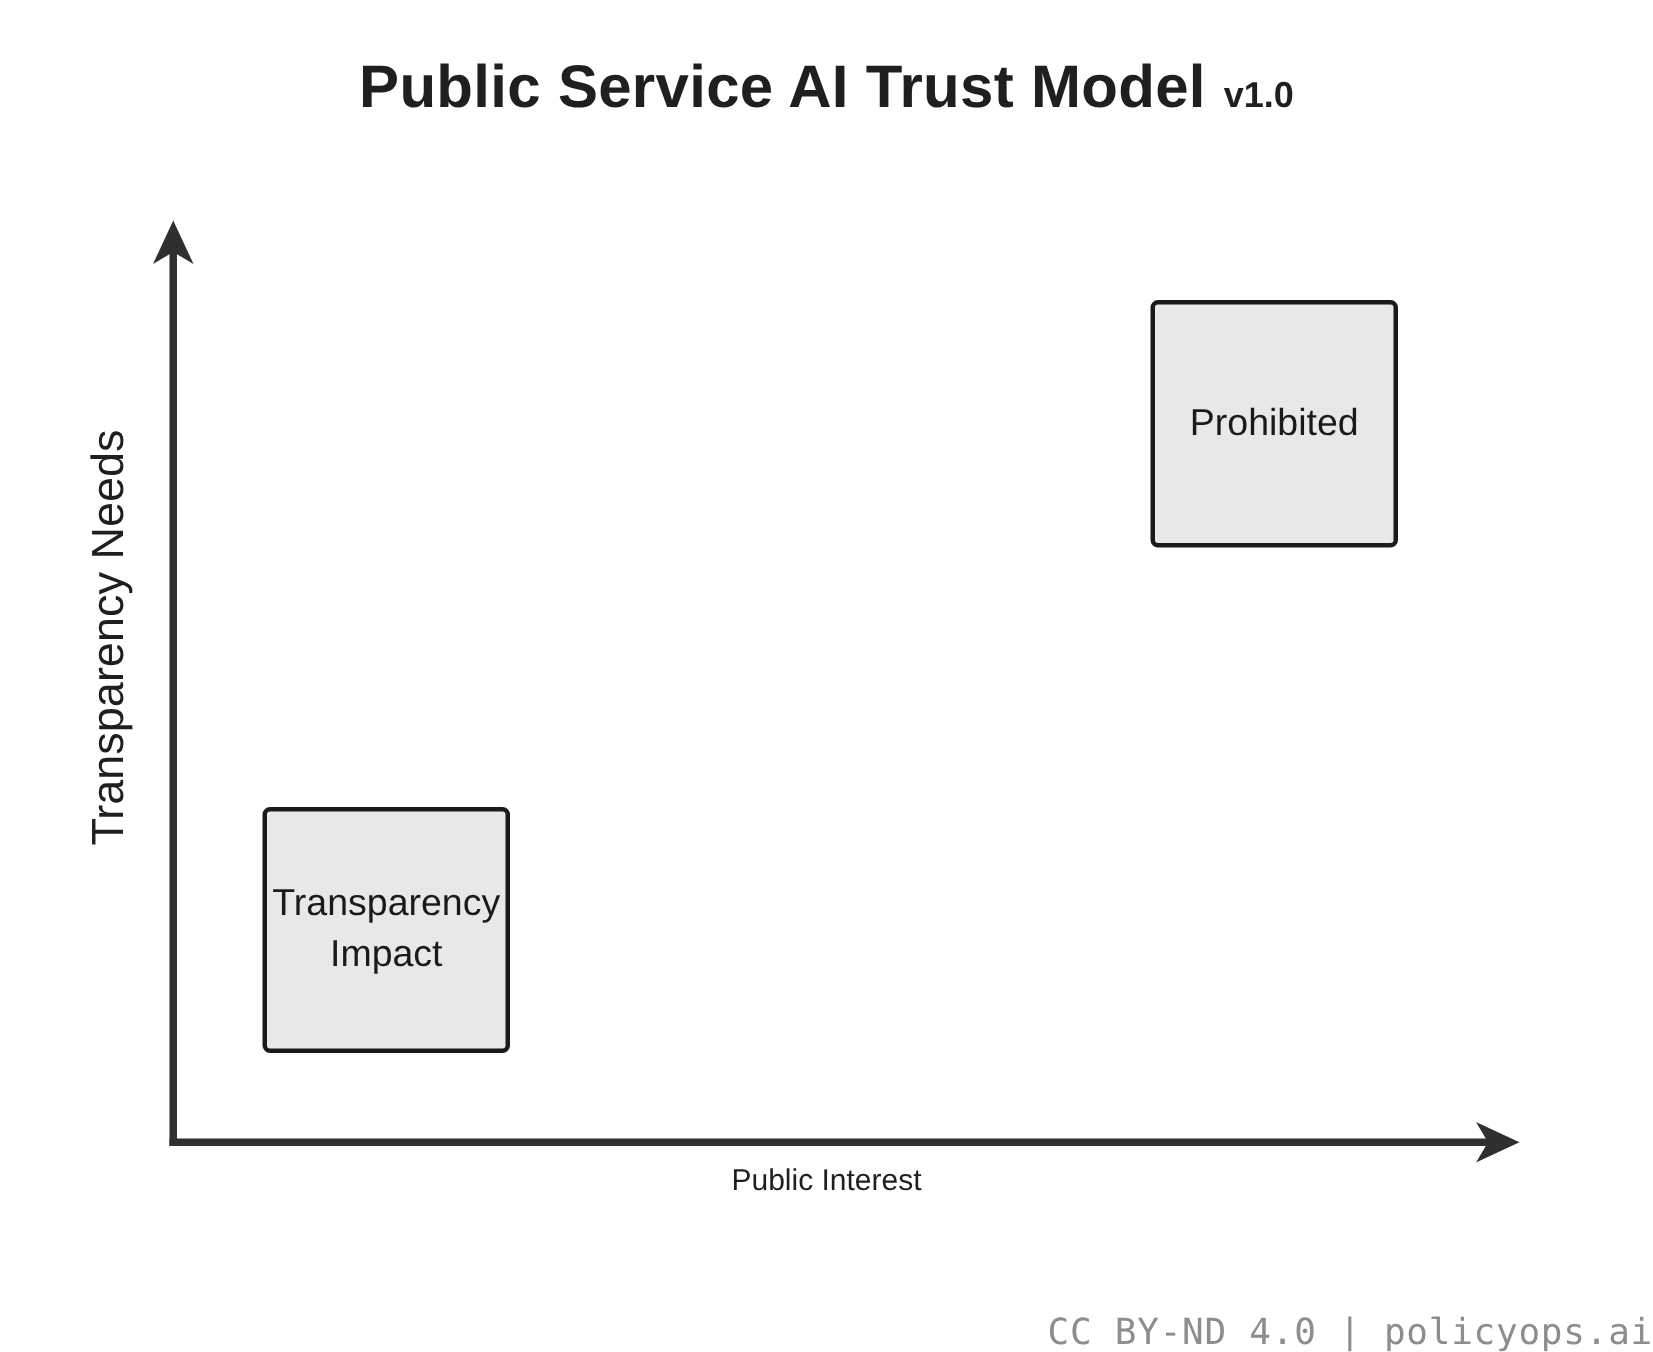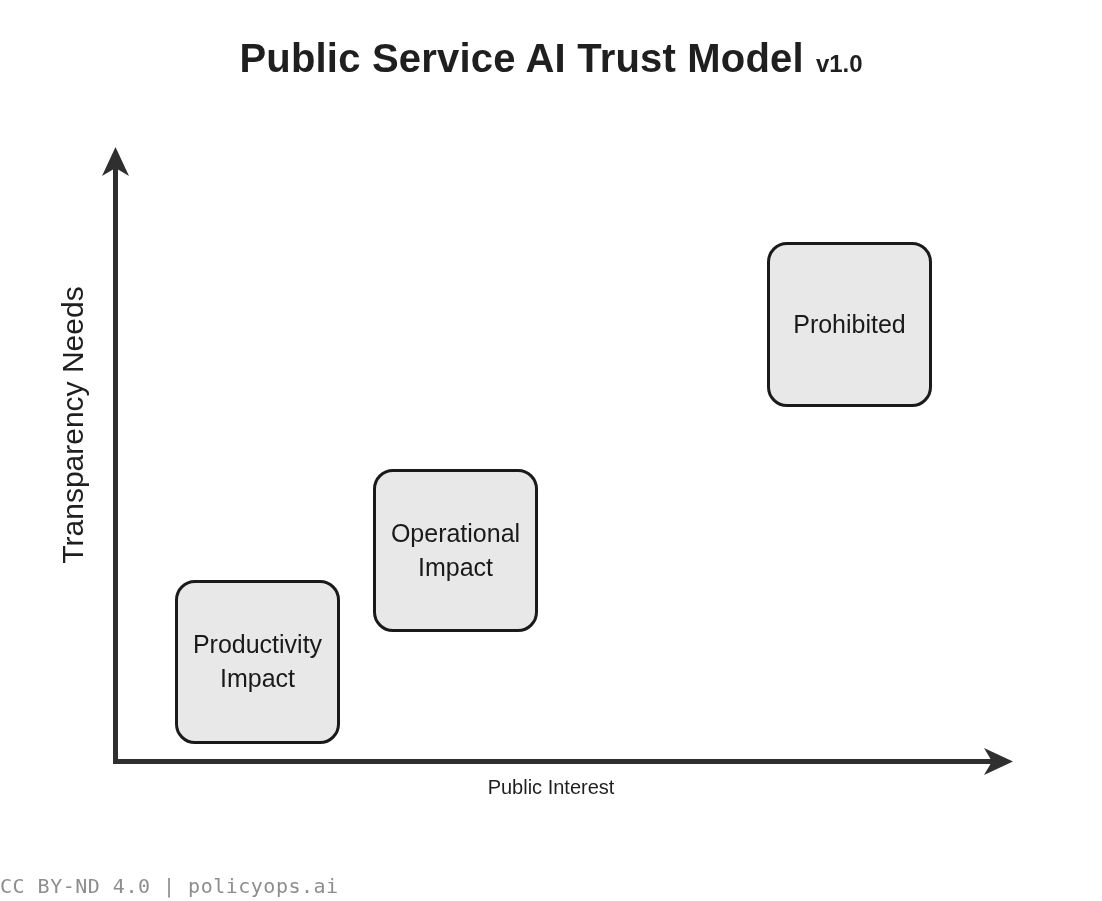--- a/index.html
+++ b/index.html
@@ -69,43 +69,42 @@
     font-size:20px;
     font-weight:500;
   }
   
   .node{
     position:absolute;
     width:165px;
     height:164px;
     background:var(--node-fill);
     border:3px solid var(--node-border);
-    border-radius:20px;
+    border-radius:5px;
     display:flex;
     align-items:center;
     justify-content:center;
     text-align:center;
     font-size:25px;
     line-height:1.35;
     color:#1a1a1a;
     padding:4px;
-    margin-top:42px;
   }
   .node-1{left:175px; top:538px;}
   .node-2{left:373px; top:427px; height:163px;}
   .node-3{left:572px; top:313px; height:163px;}
   .node-4{left:767px; top:200px; height:165px;}
   
   .footer{
     position:absolute;
     left:0; top:874px;
     width:1102px;
-    text-align:left;
+    text-align:right;
     font-family:"DejaVu Sans Mono","Liberation Mono",monospace;
-    font-size:20px;
+    font-size:24px;
     color:var(--footer-text);
     letter-spacing:0.5px;
   }
 </style>
 </head>
 <body>
 
 <div class="canvas">
 
   <div class="title">
@@ -115,19 +114,18 @@
   <svg class="axes-svg" viewBox="0 0 1102 901" xmlns="http://www.w3.org/2000/svg" aria-hidden="true">
     <line x1="115.5" y1="168" x2="115.5" y2="764" style="stroke:var(--axis);stroke-width:5;"></line>
     <line x1="113" y1="761.5" x2="992" y2="761.5" style="stroke:var(--axis);stroke-width:5;"></line>
     <polygon points="115.5,147 129,176 115.5,168 102,176" style="fill:var(--axis);"></polygon>
     <polygon points="1013,761.5 984,748 992,761.5 984,775" style="fill:var(--axis);"></polygon>
   </svg>
 
   <div class="y-axis-label">Transparency Needs</div>
   <div class="x-axis-label">Public Interest</div>
 
-  <div class="node node-1">Productivity Impact</div>
-  <div class="node node-2">Operational Impact</div>
+  <div class="node node-1">Transparency Impact</div>
   <div class="node node-4">Prohibited</div>
 
   <div class="footer">CC BY-ND 4.0 | policyops.ai</div>
 
 </div>
 
 </body></html>

